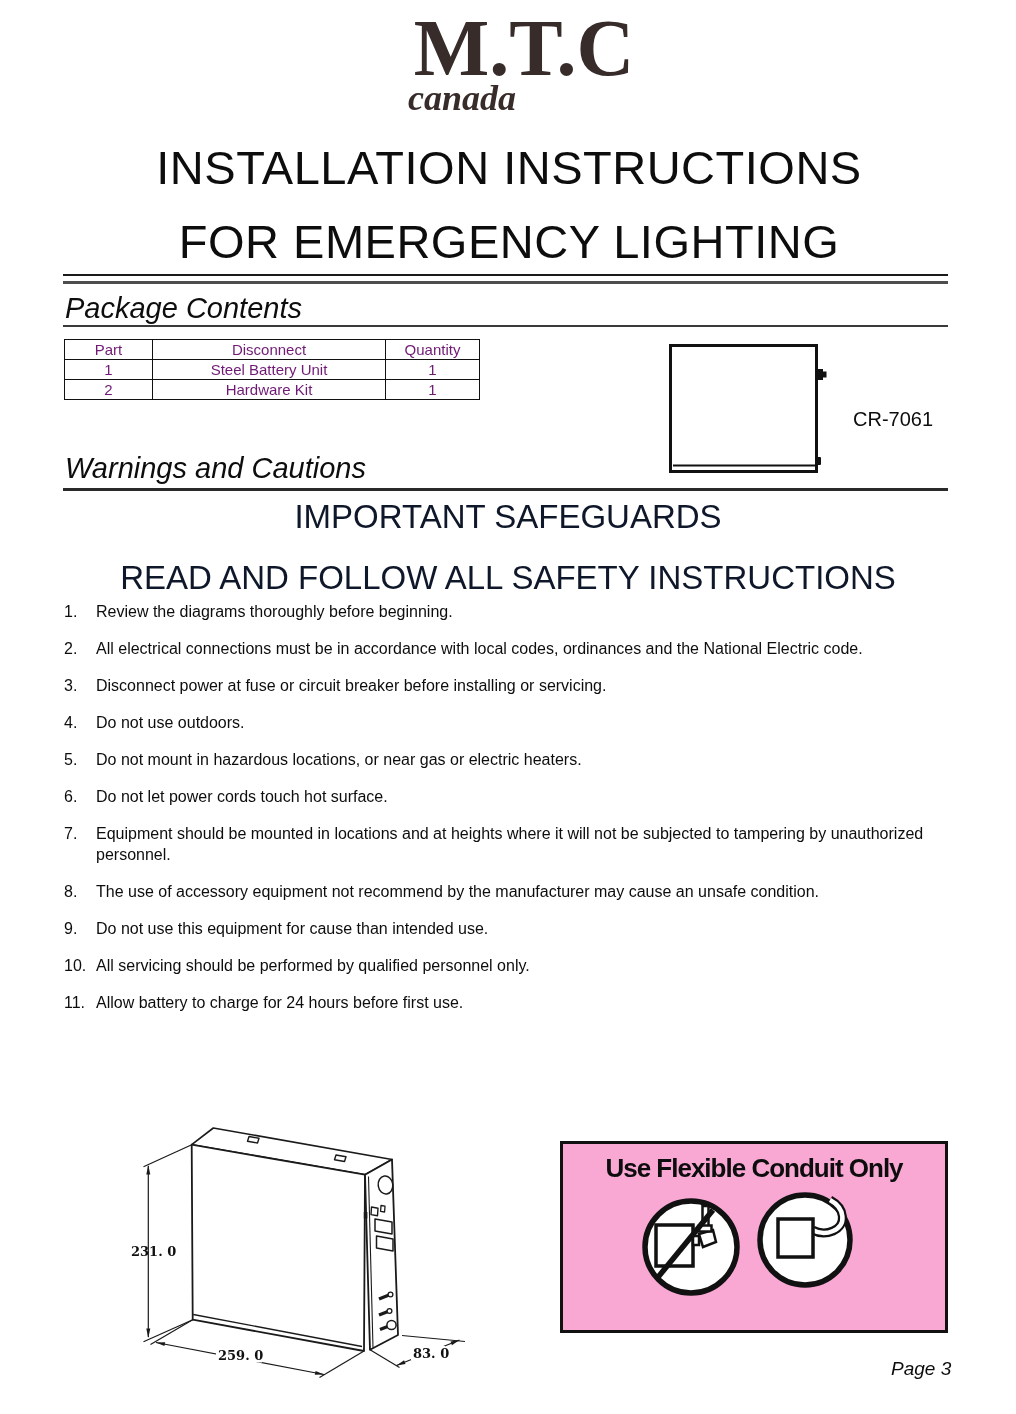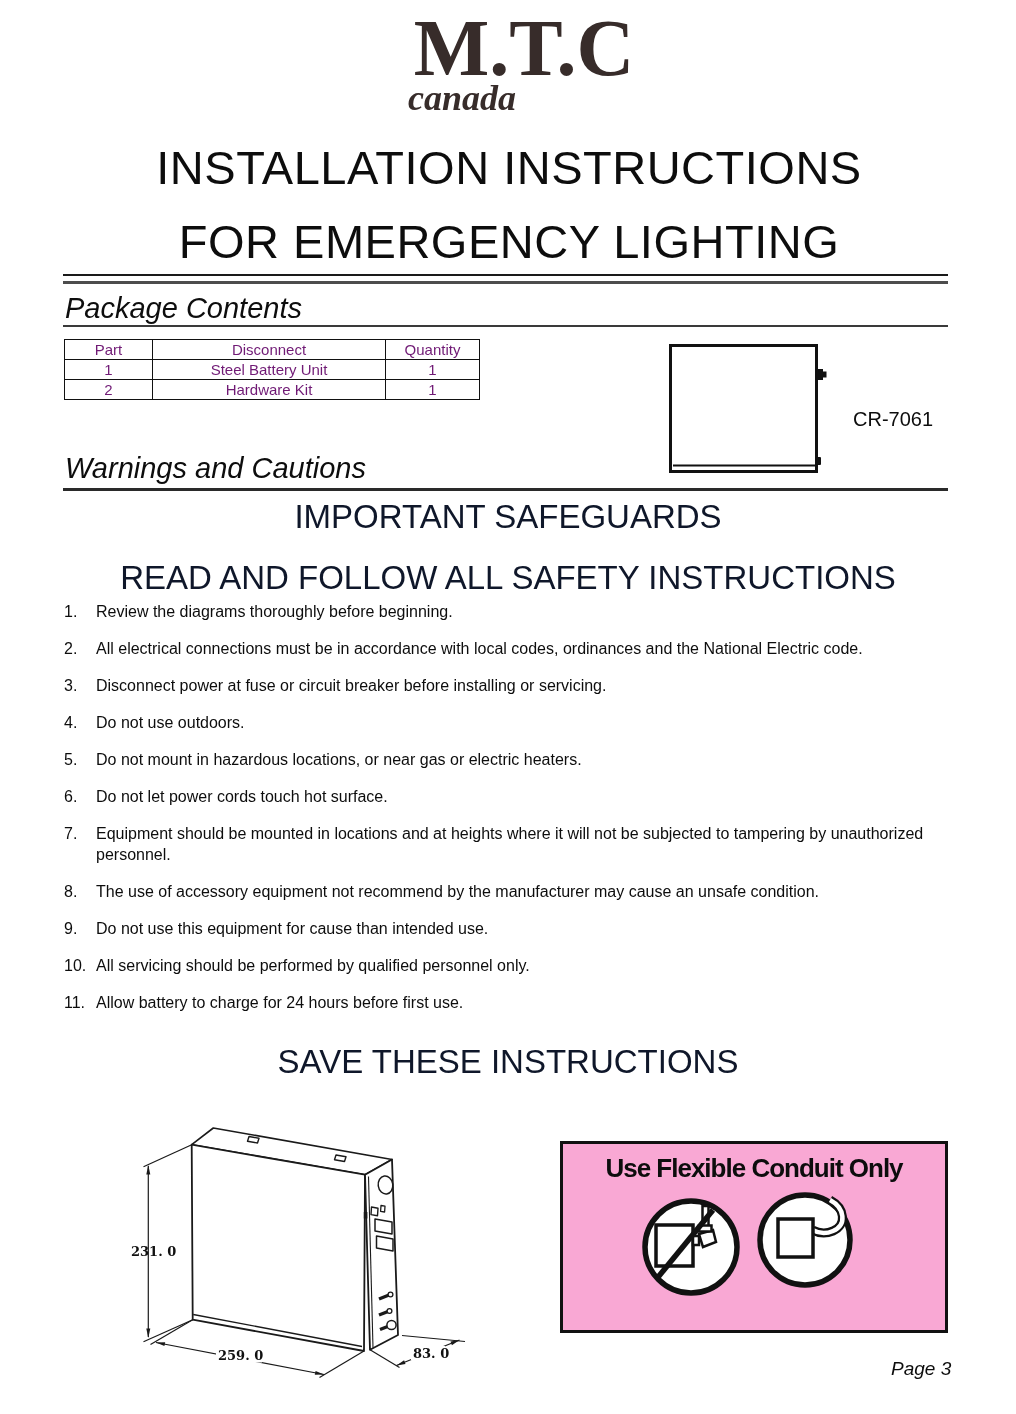--- a/index.html
+++ b/index.html
@@ -184,21 +184,20 @@
     <div class="safety-item">
       <span class="safety-num">10.</span>
       <span class="safety-text">All servicing should be performed by qualified personnel only.</span>
     </div>
     <div class="safety-item">
       <span class="safety-num">11.</span>
       <span class="safety-text">Allow battery to charge for 24 hours before first use.</span>
     </div>
   </div>
 
-  <div class="center-heading ch-save">SAVE THESE INSTRUCTIONS</div>
 
   <svg class="abs" style="left:130px;top:1123px;" width="345" height="270" viewBox="0 0 345 270">
     <g stroke="#1a1a1a" fill="#ffffff" stroke-linejoin="round">
 
       <path d="M61.7,21.7 L83.3,5 L262,36.5 L235,51.7 Z" stroke-width="1.6"></path>
       <line x1="62.5" y1="26.5" x2="235.5" y2="56.5" stroke-width="1.2" fill="none"></line>
 
       <polygon points="119,13.5 129,15.3 127.5,20 117.5,18.2" stroke-width="1.4"></polygon>
       <polygon points="206,32 216,33.8 214.5,38.5 204.5,36.7" stroke-width="1.4"></polygon>
 

